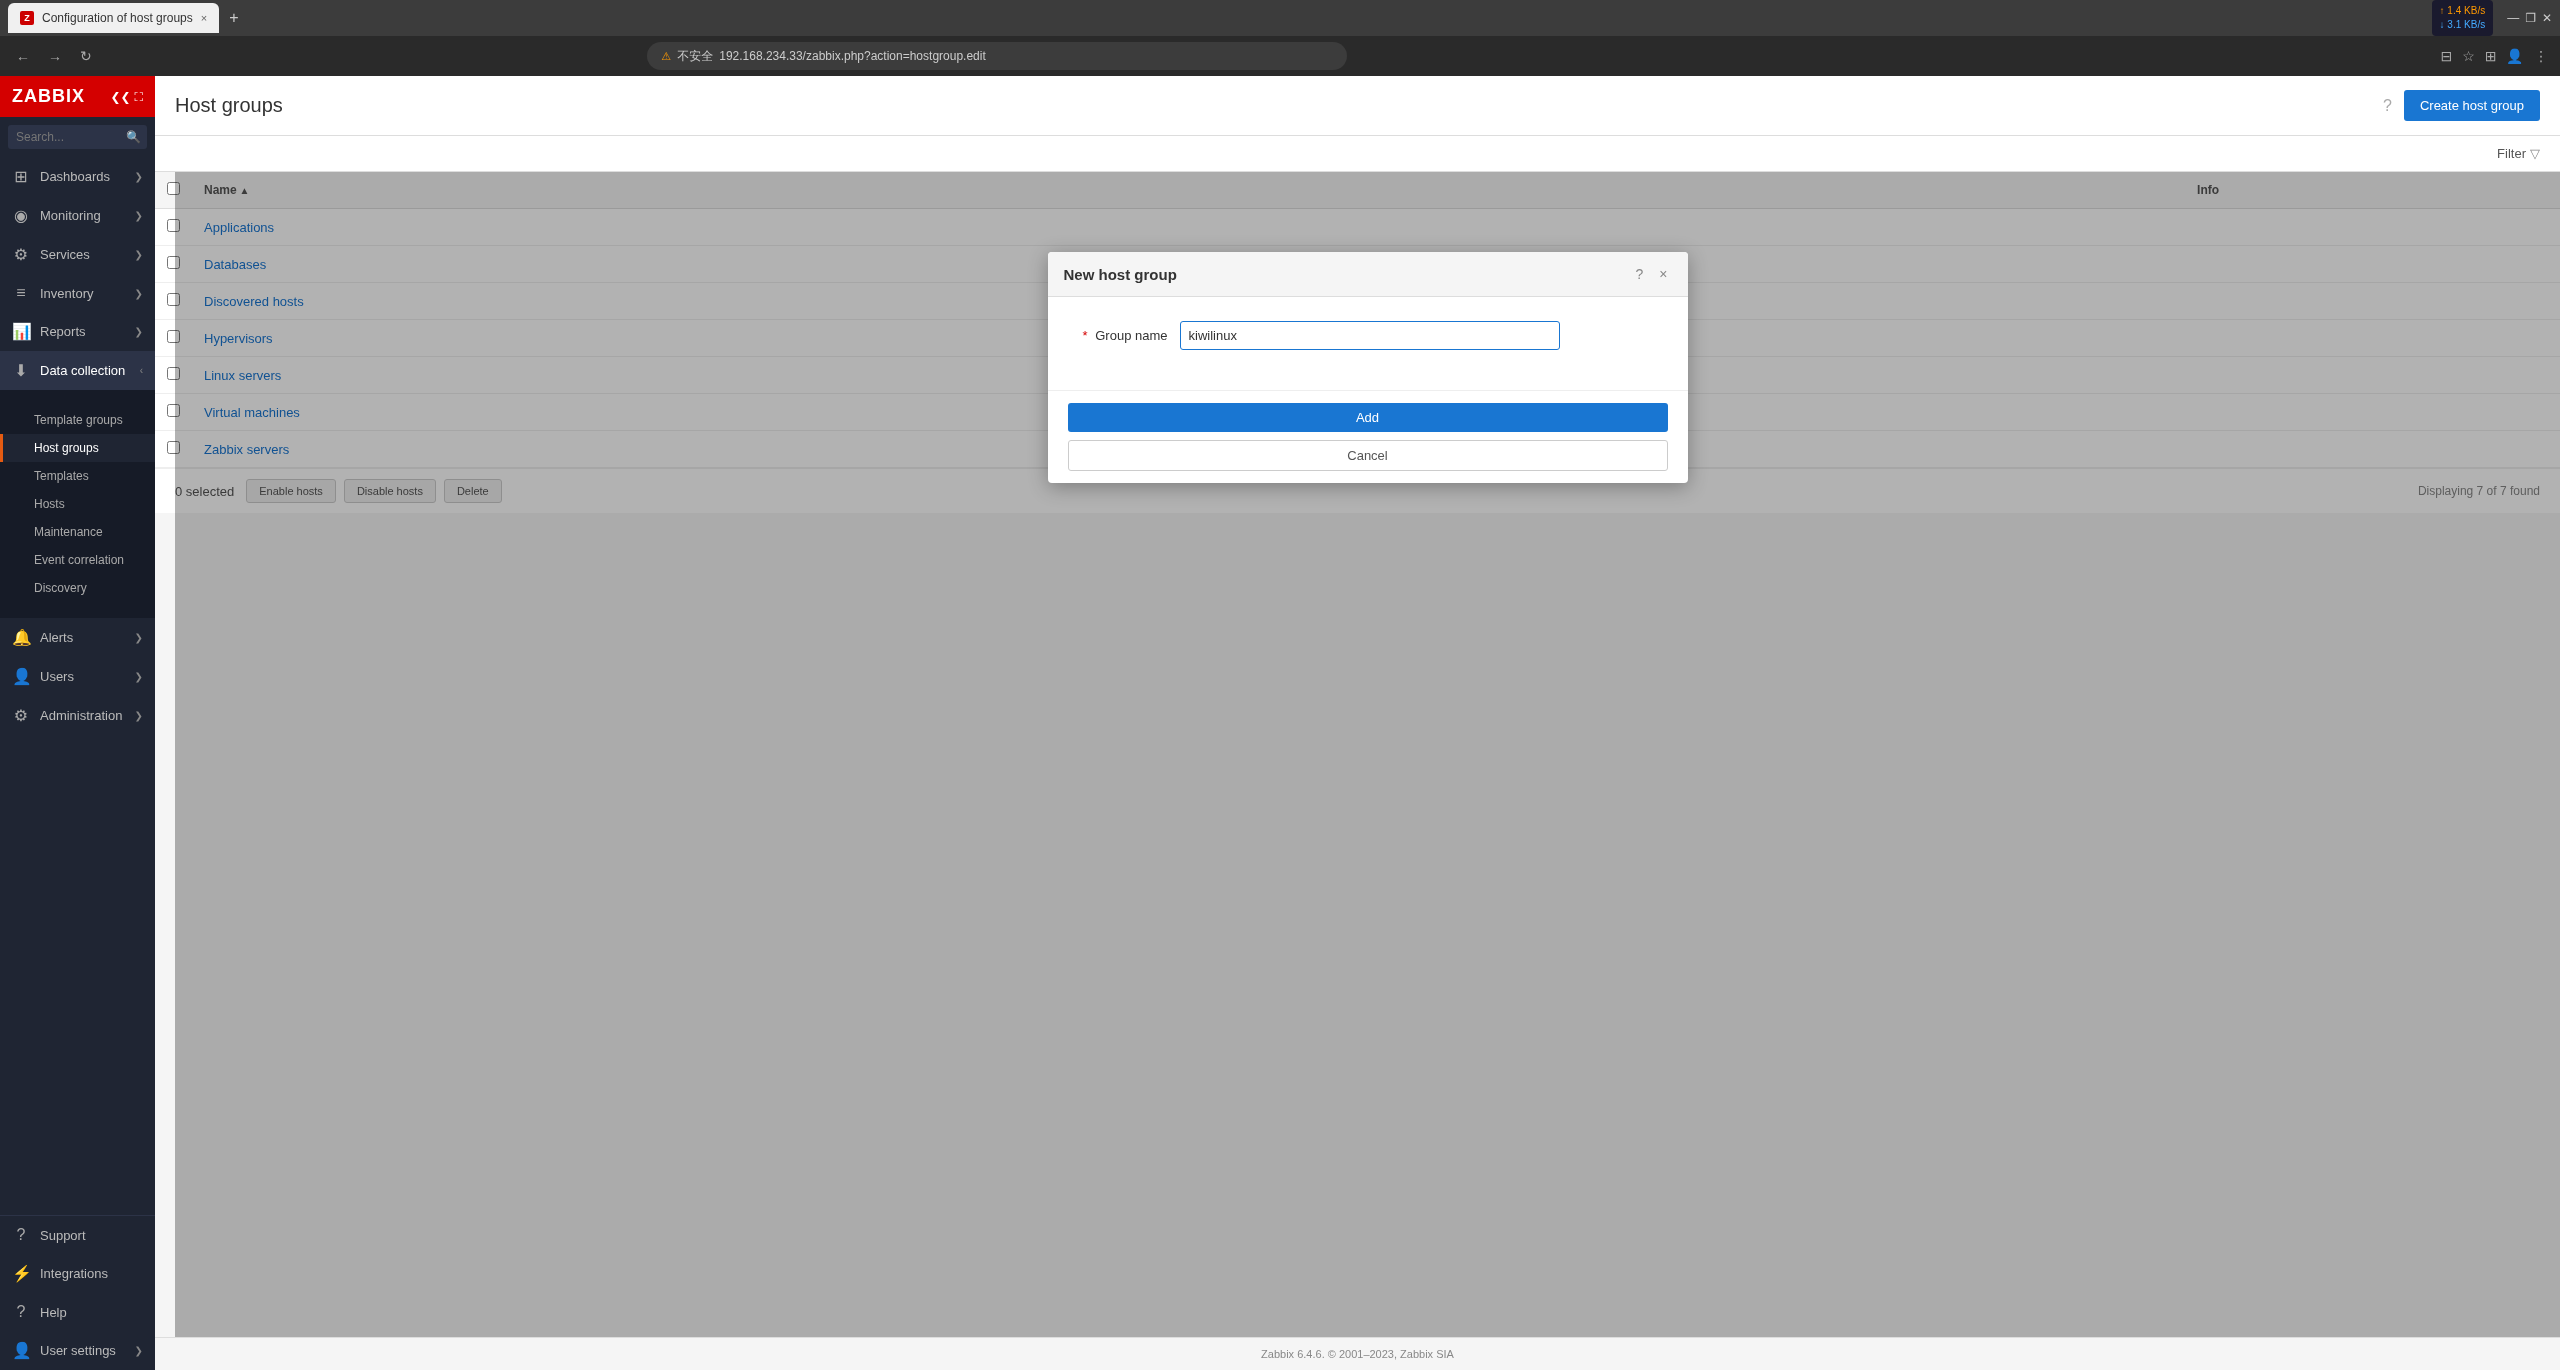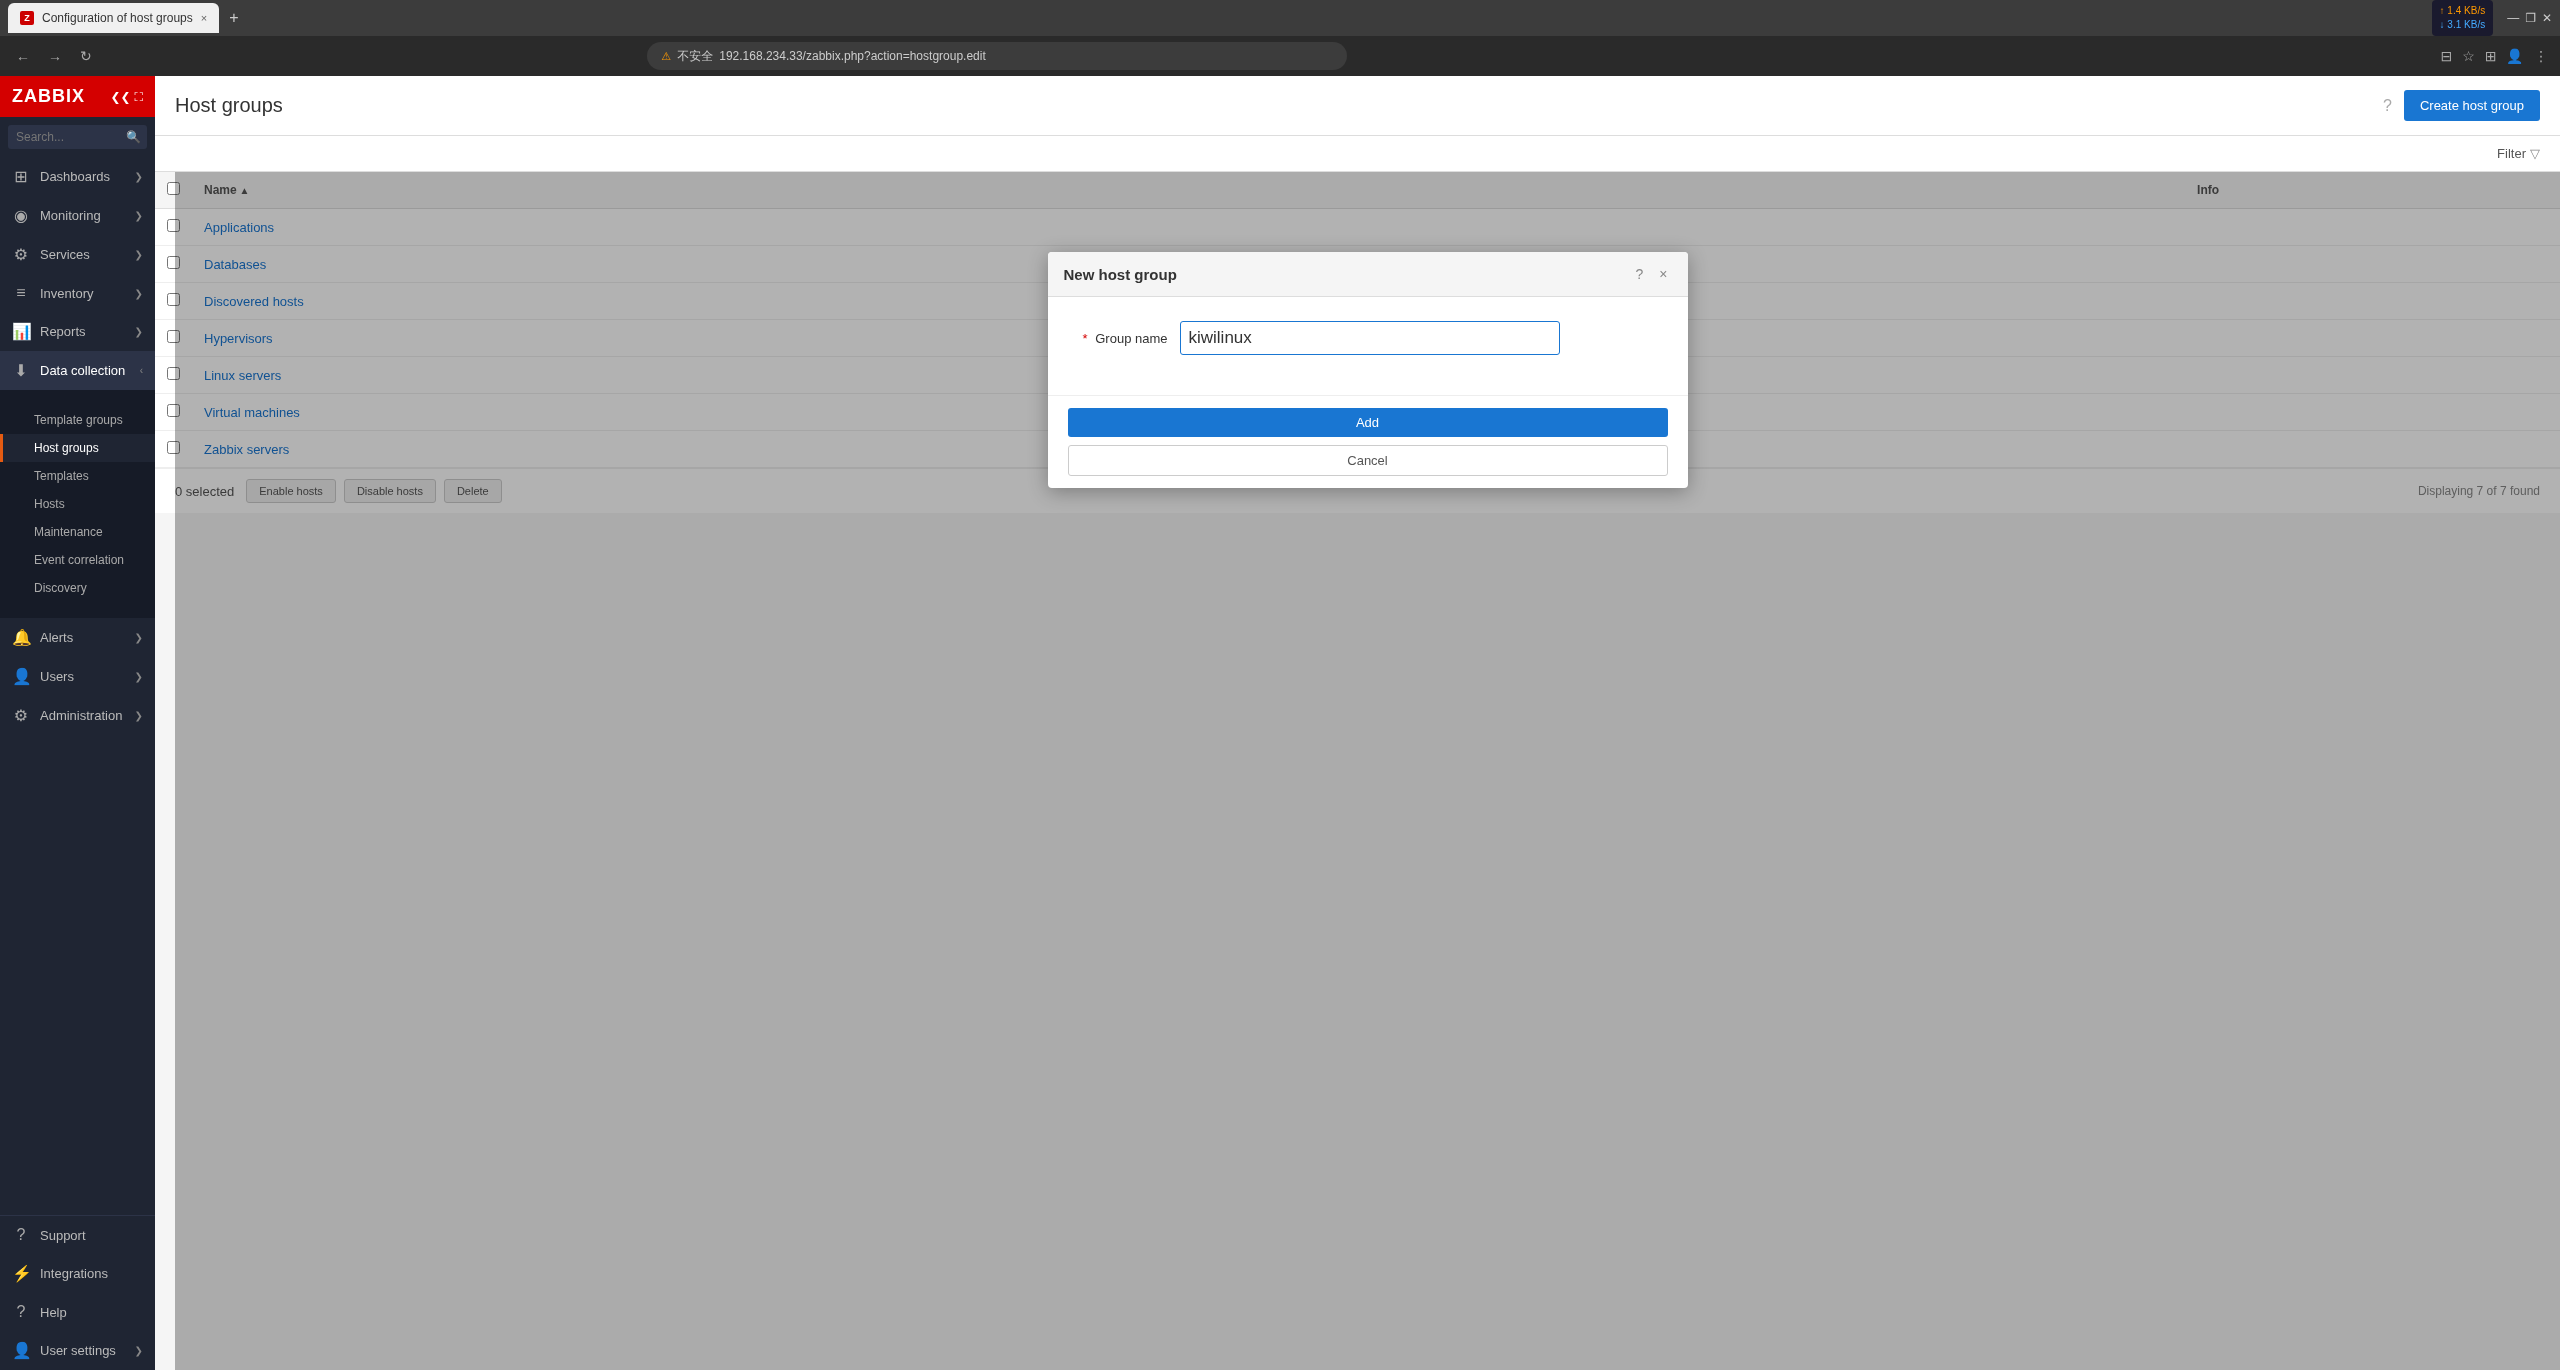--- a/index.html
+++ b/index.html
@@ -385,21 +385,21 @@
       font-size: 13px;
       color: #333;
       text-align: right;
       min-width: 100px;
     }
     .required { color: #d40000; margin-right: 4px; }
     .form-input {
       border: 1px solid #1976d2;
       border-radius: 3px;
       padding: 6px 8px;
-      font-size: 17px;
+      font-size: 13px;
       width: 380px;
       outline: none;
       color: #333;
     }
     .modal-footer {
       padding: 12px 20px;
       display: flex;
       justify-content: flex-end;
       gap: 8px;
       border-top: 1px solid #eee;
@@ -689,15 +689,18 @@
           </div>
           <div class="modal-footer">
             <button class="btn-add">Add</button>
             <button class="btn-cancel">Cancel</button>
           </div>
         </div>
       </div>
 
     </div>
 
+    <div class="page-footer">
+      <span>Zabbix 6.4.6. © 2001–2023, Zabbix SIA</span>
+    </div>
 
   </div>
 </div>
 
 </body></html>

